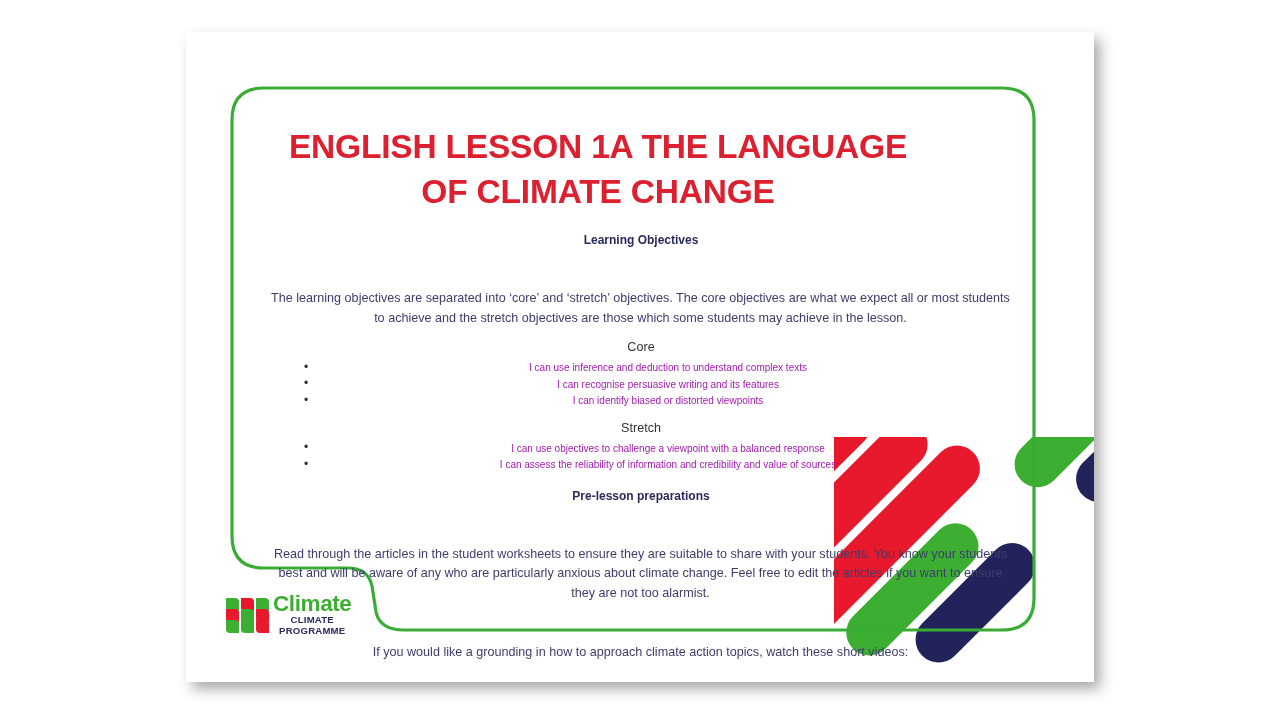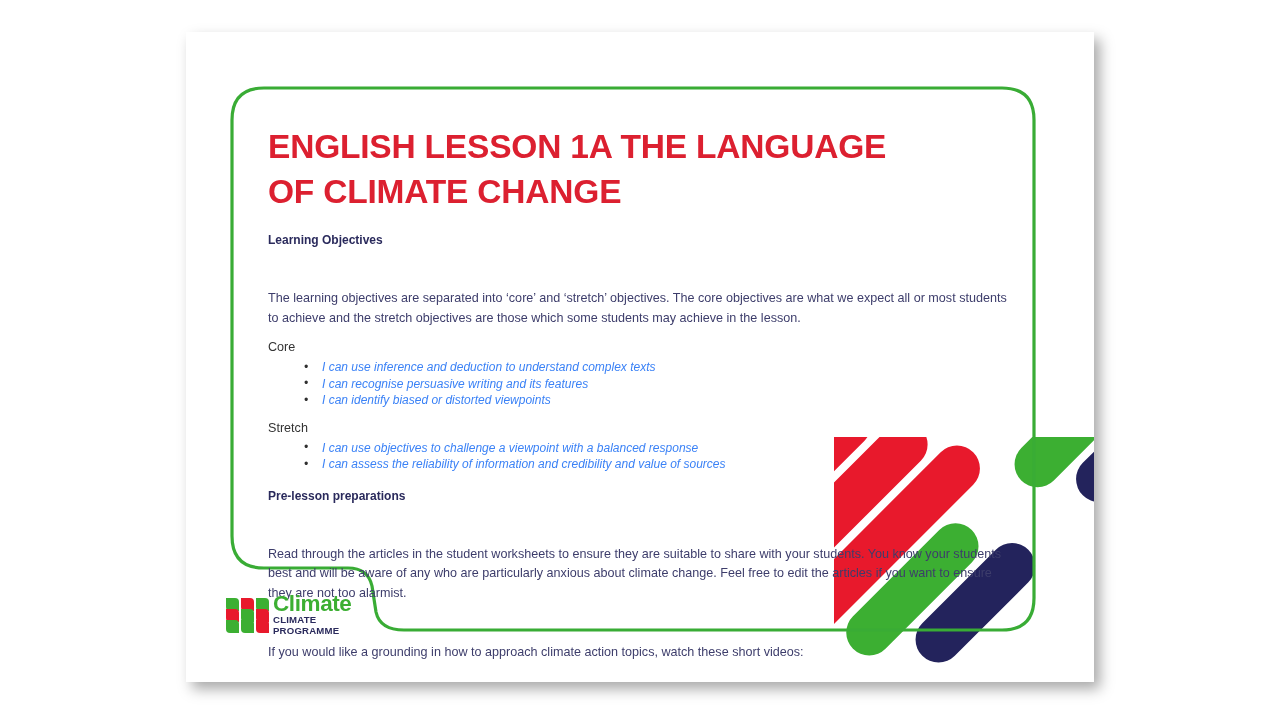--- a/index.html
+++ b/index.html
@@ -10,20 +10,21 @@
     overflow: hidden;
     background: #ffffff;
     font-family: "Liberation Sans", sans-serif;
   }
 
   #stage {
     position: relative;
     width: 1117px;
     height: 720px;
     background: #ffffff;
+    text-align: center;
   }
 
   
   #slide-card {
     position: absolute;
     left: 186px;
     top: 32px;
     width: 908px;
     height: 650px;
     background: #ffffff;
@@ -100,27 +101,26 @@
     margin-bottom: 3px;
   }
 
   ul.objective-list {
     list-style: none;
     margin: 0 0 0 34px;
     padding: 0;
   }
   ul.objective-list li {
     position: relative;
-    color: #3b82f6;
-    font-size: 12px;
+    color: #a21caf;
+    font-size: 10px;
     line-height: 15.6px;
     padding-left: 20px;
     margin-bottom: 1px;
     max-width: 730px;
-    font-style: italic;
   }
   ul.objective-list li::before {
     content: "\2022";
     position: absolute;
     left: 2px;
     top: -0.5px;
     font-size: 12px;
     color: #2F2F2F;
   }
 

